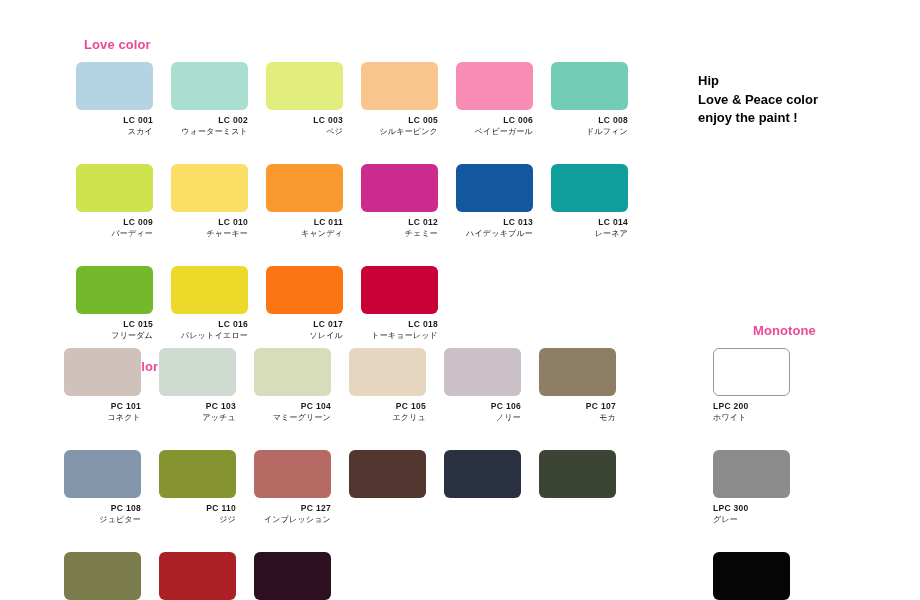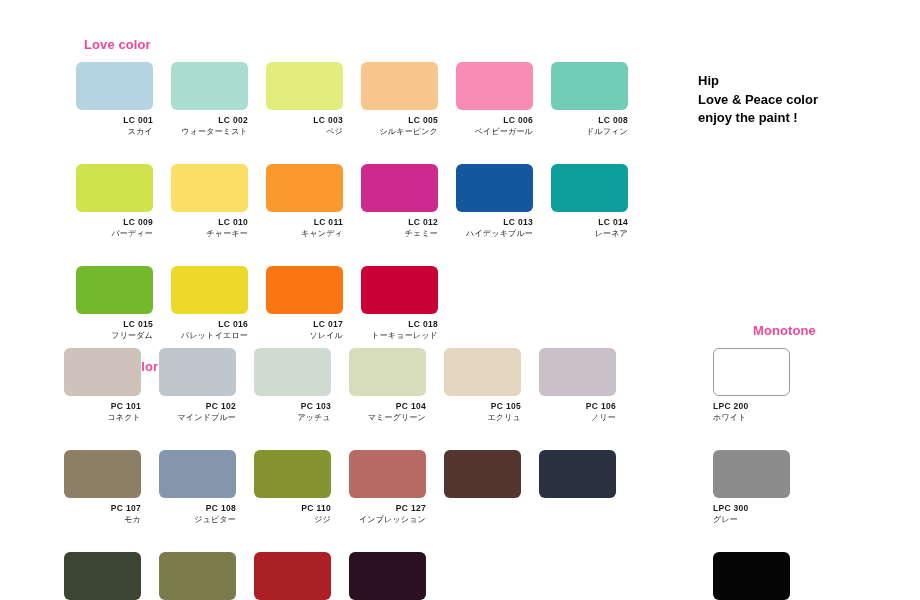--- a/index.html
+++ b/index.html
@@ -187,25 +187,20 @@
     </div>
 
   <div class="section-title" id="peace-title">Peace color</div>
   <div class="grid" id="peace-grid">
       <div class="swatch-cell">
         <div class="chip" style="background: rgb(206, 194, 187);"></div>
         <div class="chip-code">PC 101</div>
         <div class="chip-name">コネクト</div>
       </div>
       <div class="swatch-cell">
-        <div class="chip" style="background: rgb(192, 199, 204);"></div>
-        <div class="chip-code">PC 102</div>
-        <div class="chip-name">マインドブルー</div>
-      </div>
-      <div class="swatch-cell">
         <div class="chip" style="background: rgb(207, 219, 208);"></div>
         <div class="chip-code">PC 103</div>
         <div class="chip-name">アッチュ</div>
       </div>
       <div class="swatch-cell">
         <div class="chip" style="background: rgb(215, 221, 187);"></div>
         <div class="chip-code">PC 104</div>
         <div class="chip-name">マミーグリーン</div>
       </div>
       <div class="swatch-cell">

